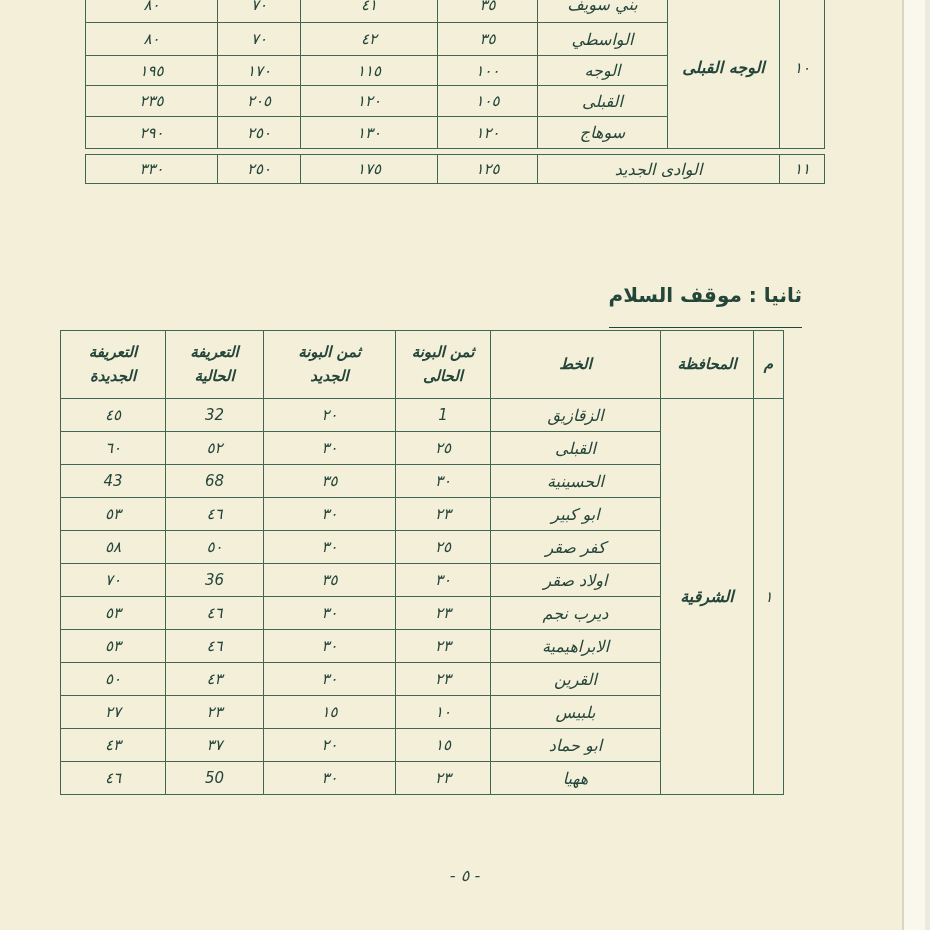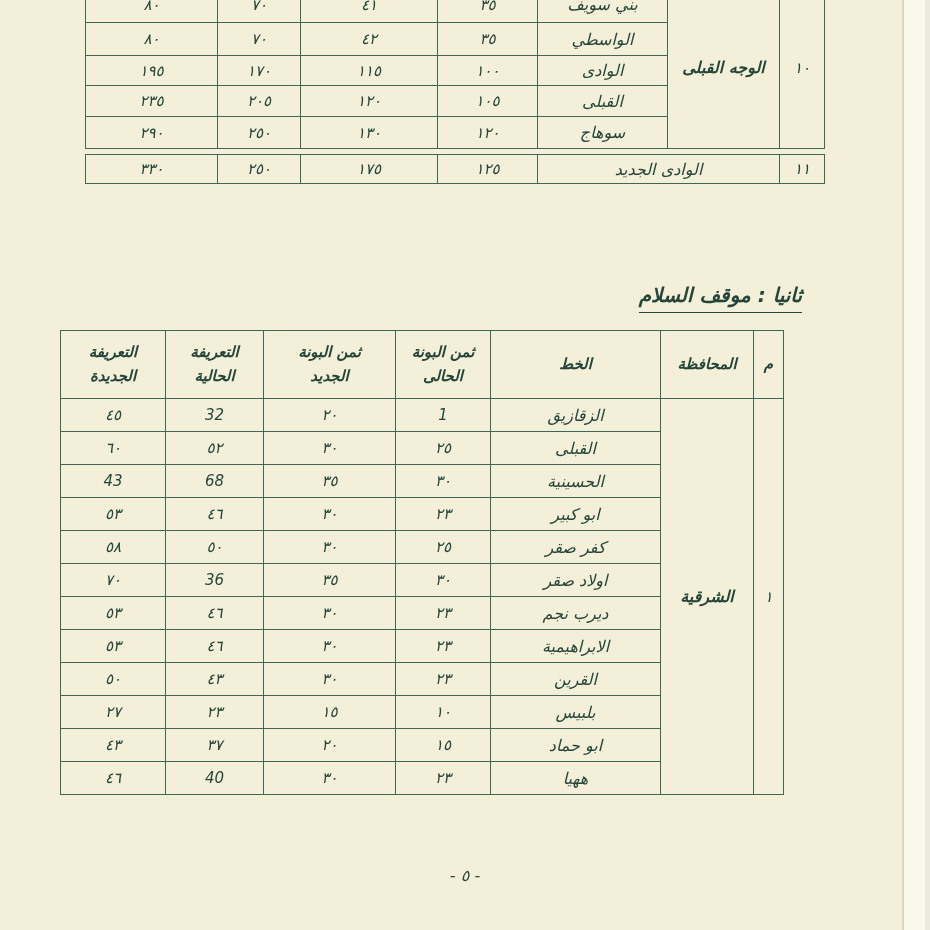--- a/index.html
+++ b/index.html
@@ -38,24 +38,24 @@
   }
   .top-clip table{margin-top:-14px; width:739px;}
   .top-footer{
     position:absolute; left:85px; top:154px;
   }
   .top-footer table{width:739px;}
 
   
   .section-title{
     position:absolute; top:283px; right:128px;
-    font-size:20px; font-weight:bold; font-style:italic;
+    font-size:20px; font-weight:bold; 
     color:#24453a;
     border-bottom:1.6px solid #24453a;
-    padding-bottom:5px;
+    padding-bottom:20px;
     direction:rtl;
   }
 
   
   .bottom-table{
     position:absolute; left:60px; top:330px;
   }
   .bottom-table table{width:723px;}
   .bottom-table th{
     border:1.5px solid #3f6753;
@@ -100,21 +100,21 @@
       <td>٨٠</td>
     </tr>
     <tr style="height:33px">
       <td class="line-name">الواسطي</td>
       <td>٣٥</td>
       <td>٤٢</td>
       <td>٧٠</td>
       <td>٨٠</td>
     </tr>
     <tr style="height:30px">
-      <td class="line-name">الوادى</td>
+      <td class="line-name">الوجه</td>
       <td>١٠٠</td>
       <td>١١٥</td>
       <td>١٧٠</td>
       <td>١٩٥</td>
     </tr>
     <tr style="height:31px">
       <td class="line-name">القبلى</td>
       <td>١٠٥</td>
       <td>١٢٠</td>
       <td>٢٠٥</td>
@@ -257,21 +257,21 @@
       <td class="line-name">ابو حماد</td>
       <td>١٥</td>
       <td>٢٠</td>
       <td>٣٧</td>
       <td>٤٣</td>
     </tr>
     <tr class="body-row">
       <td class="line-name">ههيا</td>
       <td>٢٣</td>
       <td>٣٠</td>
-      <td>40</td>
+      <td>50</td>
       <td>٤٦</td>
     </tr>
   </tbody>
     </table>
 </div>
 
 <div class="page-number">- ٥ -</div>
 
 <div class="page-edge"></div>
 <div class="page-edge-outer"></div>

